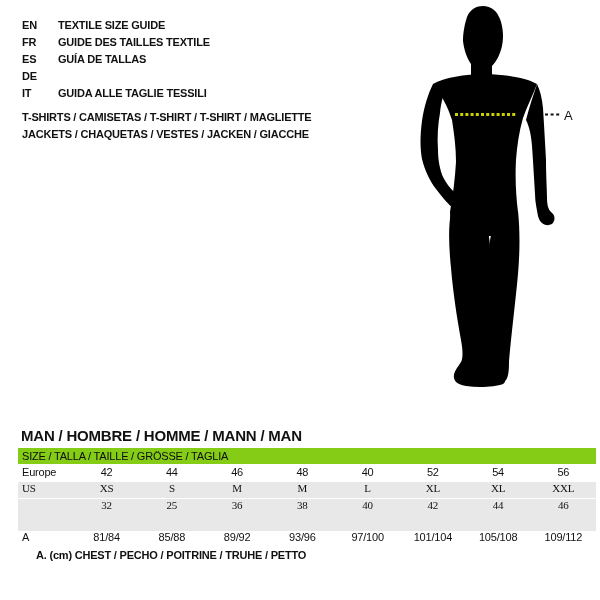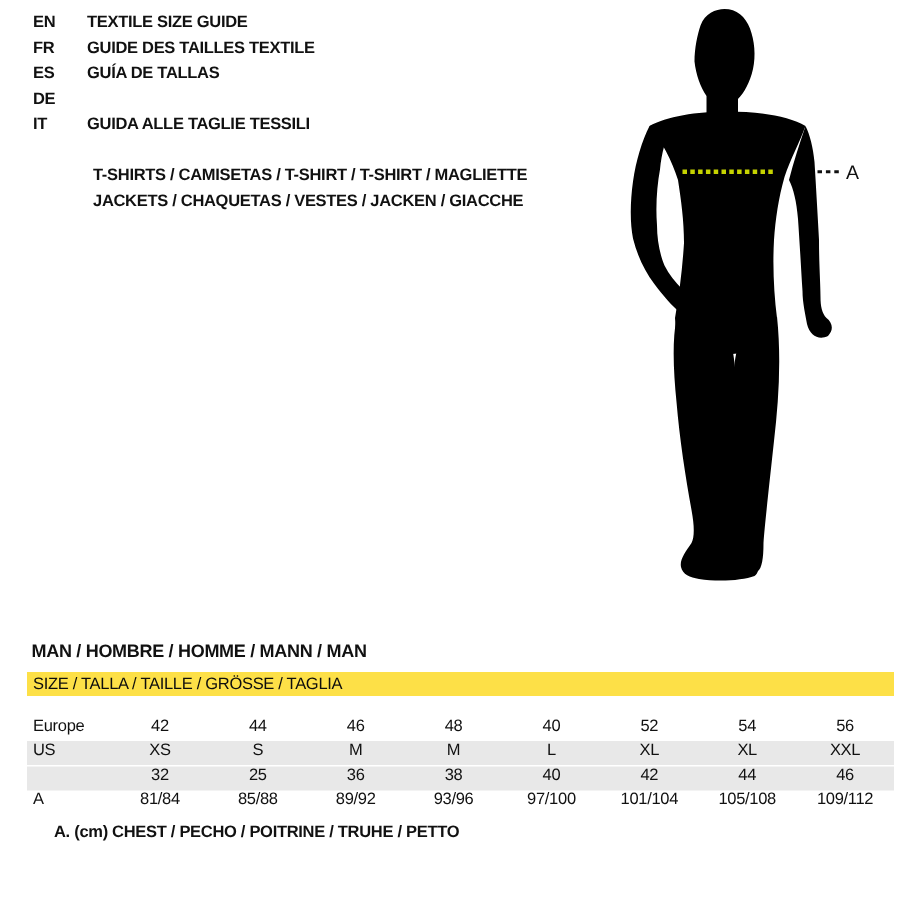--- a/index.html
+++ b/index.html
@@ -1,42 +1,42 @@
 <!DOCTYPE html>
 <html><head>
 <meta charset="utf-8">
 <style>
   html,body { margin:0; padding:0; background:#fff; }
   .page {
     position:relative; width:600px; height:600px; background:#ffffff;
     font-family:"Liberation Sans", sans-serif; color:#111; overflow:hidden;
   }
   
-  .lang-list { position:absolute; left:22px; top:7px; }
+  .lang-list { position:absolute; left:22px; top:17px; }
   .lang-row { display:flex; height:17px; line-height:17px; }
   .lang-code { width:36px; font-size:11px; font-weight:700; letter-spacing:-0.2px; }
   .lang-title { font-size:11px; font-weight:700; letter-spacing:-0.2px; white-space:nowrap; }
   
   .categories { position:absolute; left:22px; top:109px; }
-  .category-line { height:17px; line-height:17px; font-size:11px; font-weight:700; letter-spacing:-0.2px; white-space:nowrap;margin-left:40px; }
+  .category-line { height:17px; line-height:17px; font-size:11px; font-weight:700; letter-spacing:-0.2px; white-space:nowrap; }
   
   .figure-area { position:absolute; left:405px; top:0; width:195px; height:410px; }
   .figure-area svg { display:block; }
   .measure-label-text { font-family:"Liberation Sans", sans-serif; font-size:13px; font-weight:400; fill:#111; }
   
-  .section-title { position:absolute; left:21px; top:427px; font-size:12px; font-weight:700; letter-spacing:-0.2px; white-space:nowrap; }
+  .section-title { position:absolute; left:21px; top:427px; font-size:15px; font-weight:700; letter-spacing:-0.2px; white-space:nowrap; }
   
   .size-table { position:absolute; left:18px; top:448px; width:578px; font-size:11px; letter-spacing:-0.2px; }
   .thead {
-    height:16px; line-height:16px; background:#fde047; color:#0d0d0d;
-    padding-left:4px; margin-bottom:14px; font-weight:400; white-space:nowrap;
+    height:16px; line-height:16px; background:#84cc16; color:#0d0d0d;
+    padding-left:4px; margin-bottom:2px; font-weight:400; white-space:nowrap;
   }
   .trow { display:flex; height:16px; box-sizing:border-box; }
-  .trow.shade { background:#e8e8e8; }
-  .trow.shade + .trow.shade { border-top:1px solid #ffffff; height:17px; }
+  .trow.shade { background:#e8e8e8;font-family:Liberation Serif, serif; }
+  .trow.shade + .trow.shade { border-top:1px solid #ffffff; height:33px; }
   .row-label { width:56px; padding-left:4px; box-sizing:border-box; }
   .cell { flex:1 1 0; text-align:center; }
   
   .footnote { position:absolute; left:36px; top:549px; font-size:11px; font-weight:700; letter-spacing:-0.2px; white-space:nowrap; }
 </style>
 </head>
 <body>
 
 <div class="page">
 

